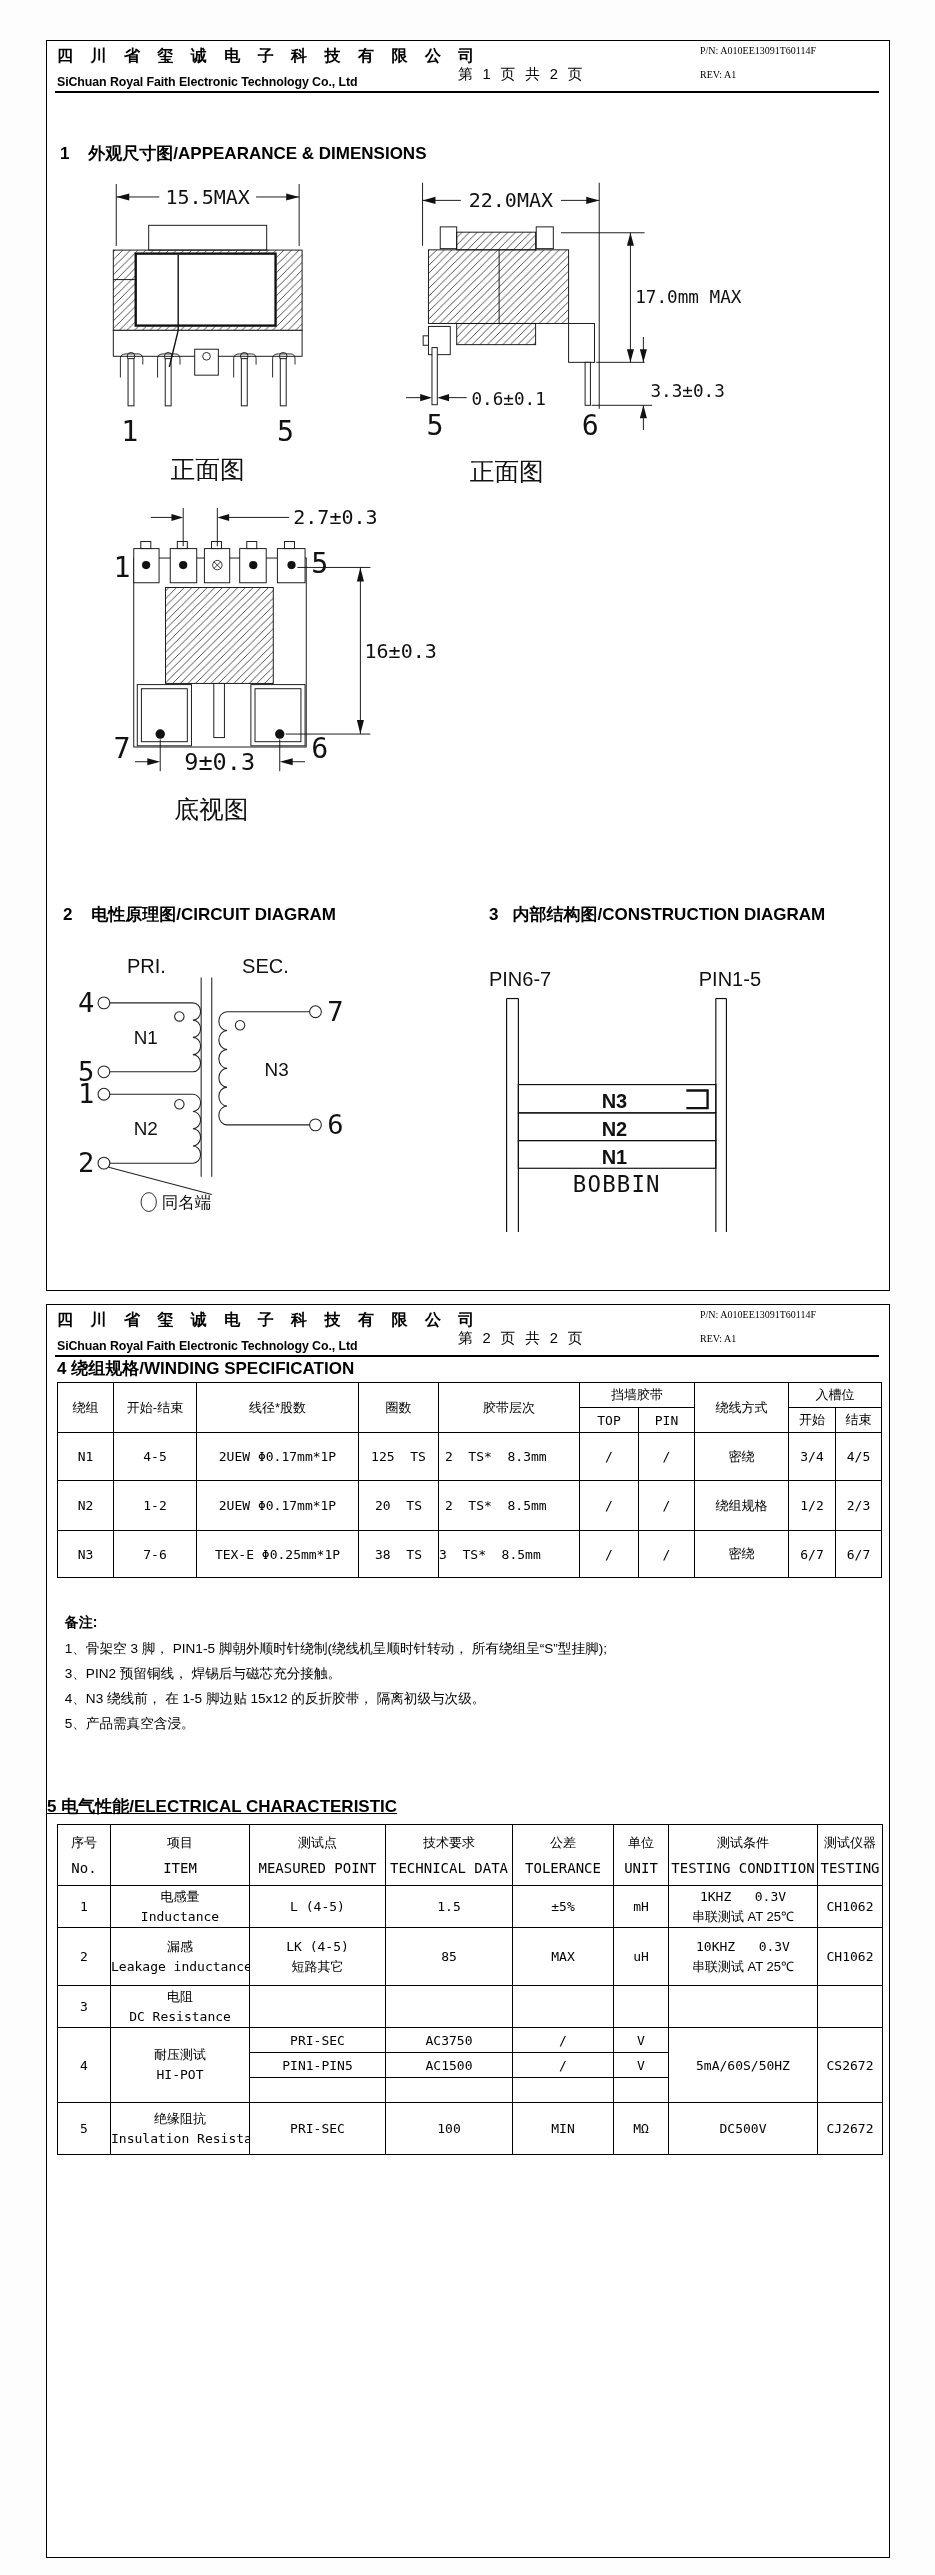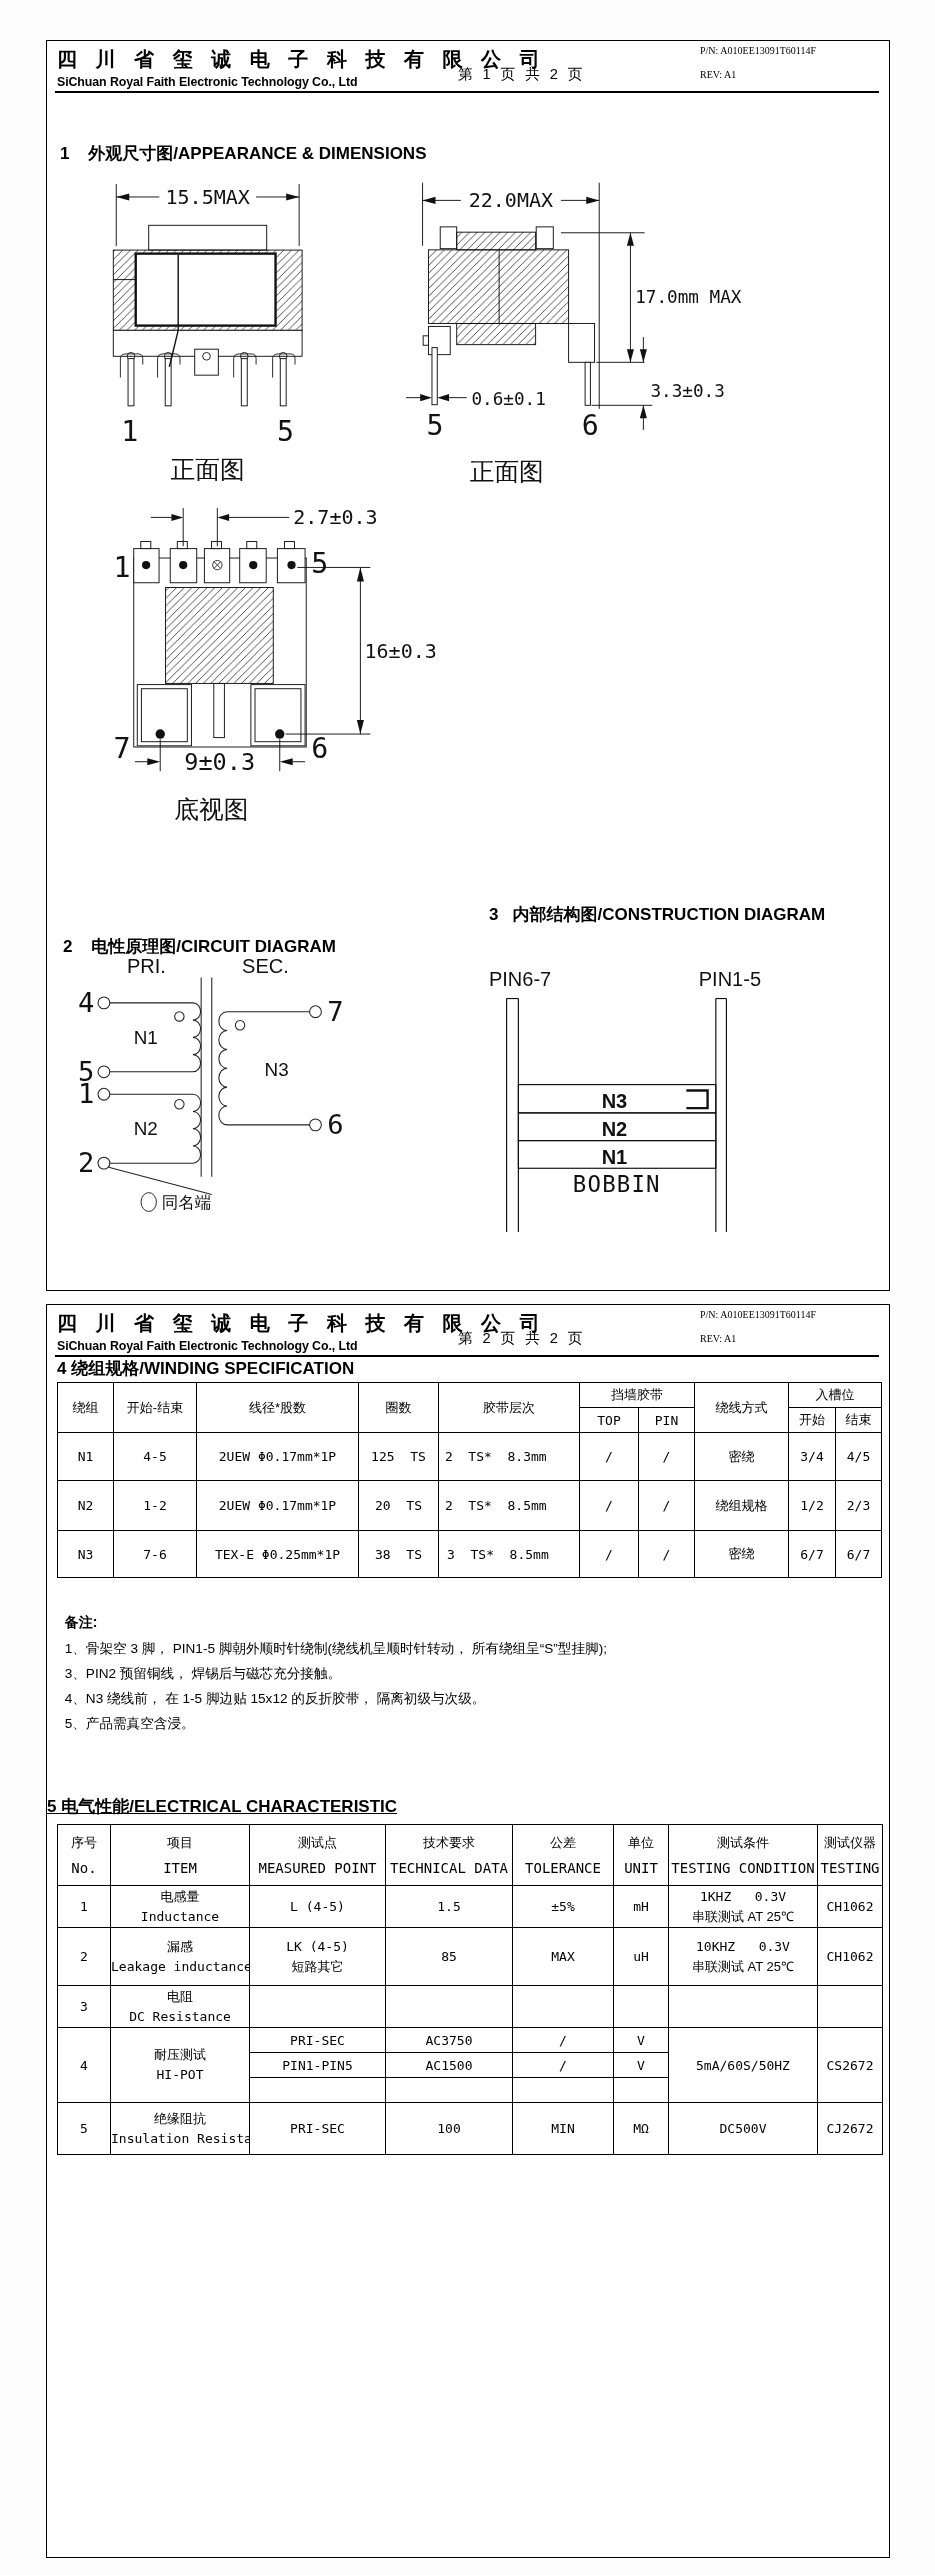--- a/index.html
+++ b/index.html
@@ -1,19 +1,19 @@
 <!DOCTYPE html>
 <html style="font-size:9.4px"><head>
 <meta charset="utf-8">
 <style>
   html,body{margin:0;padding:0;background:#fdfdfd;}
   body{width:935px;height:2576px;position:relative;font-family:"Liberation Sans",sans-serif;color:#000;}
   .page{position:absolute;left:46px;width:844px;border:1.2px solid #000;background:#fff;box-sizing:border-box;}
   .abs{position:absolute;}
-  .company-cn{font-size:20px;font-weight:bold;letter-spacing:6.5px;white-space:nowrap;}
+  .company-cn{font-size:16px;font-weight:bold;letter-spacing:6.5px;white-space:nowrap;}
   .company-en{font-size:12.4px;font-weight:bold;letter-spacing:-0.1px;white-space:nowrap;}
   .page-info{font-size:14.7px;letter-spacing:2.9px;white-space:nowrap;}
   .pn-line{font-family:Liberation Serif, serif;font-size:10px;white-space:pre;}
   .hdr-rule{height:2.4px;background:#000;}
   .sec-title{font-size:17px;font-weight:bold;white-space:pre;}
   .note-line{font-size:13.6px;line-height:25px;white-space:pre;}
   .notes-title{font-size:14px;font-weight:bold;}
   svg text{font-family:"DejaVu Sans Mono",monospace;fill:#111;}
   svg .cn{font-family:"Liberation Sans",sans-serif;}
   .tbl{border-collapse:collapse;table-layout:fixed;width:824px;font-size:13px;}
@@ -206,21 +206,21 @@
       <polygon points="324,446 346,440 346,452" fill="#111" stroke="none"></polygon>
     </g>
     <text x="222" y="460" font-size="40" text-anchor="middle">9±0.3</text>
     <text x="56" y="132" font-size="48" text-anchor="middle">1</text>
     <text x="392" y="126" font-size="48" text-anchor="middle">5</text>
     <text x="56" y="440" font-size="48" text-anchor="middle">7</text>
     <text x="392" y="440" font-size="48" text-anchor="middle">6</text>
     <text x="208" y="542" font-size="42" text-anchor="middle" class="cn">底视图</text>
   </svg>
 
-  <div class="abs sec-title" style="left:16px;top:862px;margin-top:32px;">2    电性原理图/CIRCUIT DIAGRAM</div>
+  <div class="abs sec-title" style="left:16px;top:862px;">2    电性原理图/CIRCUIT DIAGRAM</div>
   <div class="abs sec-title" style="left:442px;top:862px;">3   内部结构图/CONSTRUCTION DIAGRAM</div>
 
   <svg class="abs" style="left:19px;top:900px;" width="354" height="330" viewBox="0 0 600 560">
     <text x="136" y="55" font-size="34" text-anchor="middle" class="cn">PRI.</text>
     <text x="338" y="55" font-size="34" text-anchor="middle" class="cn">SEC.</text>
     <g stroke="#222" stroke-width="1.8" fill="none">
       <line x1="229" y1="62" x2="229" y2="400"></line>
         <line x1="247" y1="62" x2="247" y2="400"></line>
     </g>
     <g stroke="#222" stroke-width="1.8" fill="none">
@@ -348,21 +348,21 @@
       <td class="cad">/</td>
       <td>绕组规格</td>
       <td class="cad">1/2</td>
       <td class="cad">2/3</td>
     </tr>
     <tr style="height:47px">
       <td class="cad">N3</td>
       <td class="cad">7-6</td>
       <td class="cad">TEX-E Φ0.25mm*1P</td>
       <td class="cad">38  TS</td>
-      <td class="cad" style="text-align:left;padding-left:8px;">3  TS*  8.5mm</td>
+      <td class="cad" style="text-align:left;padding-left:0;">3  TS*  8.5mm</td>
       <td class="cad">/</td>
       <td class="cad">/</td>
       <td>密绕</td>
       <td class="cad">6/7</td>
       <td class="cad">6/7</td>
     </tr>
   </tbody>
     </table>
 
   <div class="abs notes-title" style="left:17.7px;top:309px;">备注:</div>

